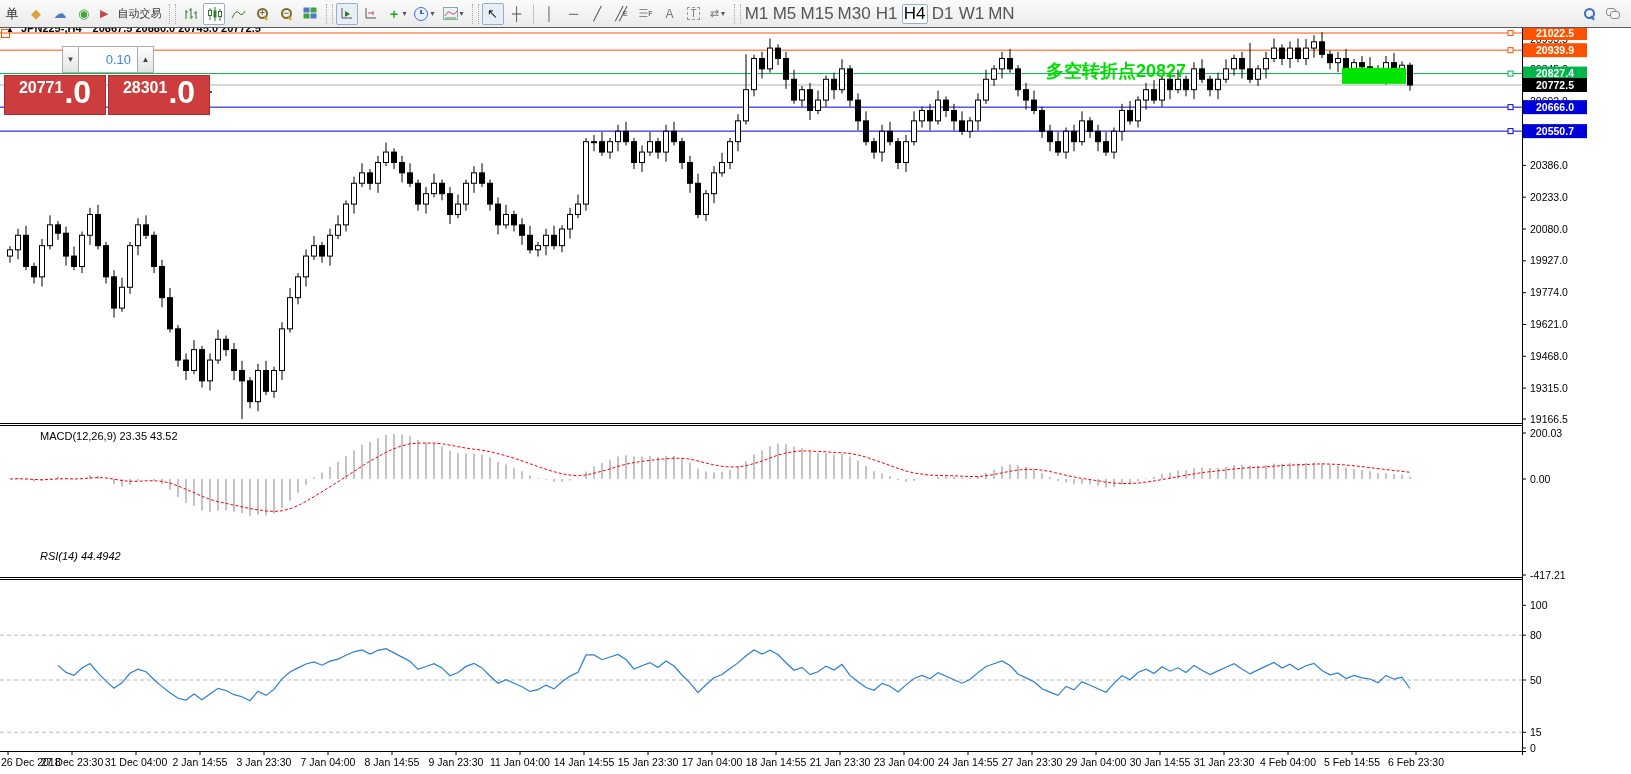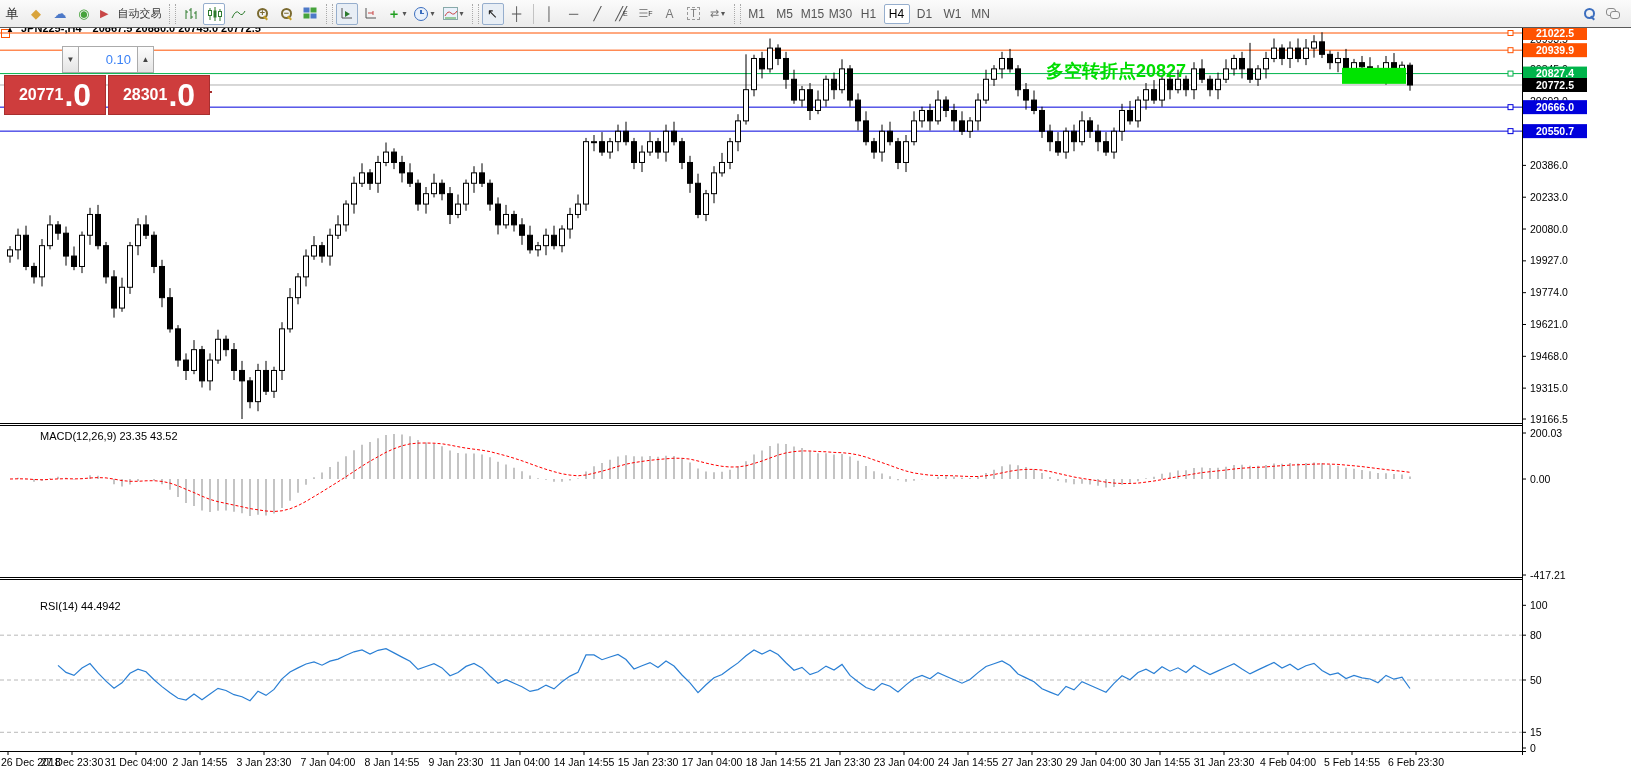--- a/index.html
+++ b/index.html
@@ -9,21 +9,21 @@
     border-bottom:1px solid #5a5a5a;display:flex;align-items:center;z-index:5;font-size:11px;color:#333;}
   .tgrip{width:5px;height:20px;margin:0 2px 0 4px;border-left:1px dotted #aaa;border-right:1px dotted #aaa;}
   .tsep{width:1px;height:20px;background:#c3c3c3;margin:0 4px;}
   .tbtn{min-width:22px;height:22px;display:flex;align-items:center;justify-content:center;margin:0 1px;
     border:1px solid transparent;border-radius:2px;cursor:default;padding:0 2px;box-sizing:border-box;}
   .tbtn.active{background:#fff;border-color:#96aecd;}
   .tbtn.pressed{background:#e8eef5;border-color:#96aecd;}
   .glyph{font-size:13px;line-height:1;}
   .caret{font-size:8px;color:#555;margin-left:2px;}
   .tf{min-width:26px;height:20px;display:flex;align-items:center;justify-content:center;margin:0 1px;
-    font-size:12px;color:#555;border:1px solid transparent;border-radius:2px;box-sizing:border-box;}
+    font-size:17px;color:#555;border:1px solid transparent;border-radius:2px;box-sizing:border-box;}
   .tf.active{background:#fff;border-color:#96aecd;color:#000;}
   .tright{margin-left:auto;display:flex;align-items:center;margin-right:6px;}
   .mag{position:relative;width:11px;height:11px;display:inline-block;}
   .mag i{position:absolute;left:0;top:0;width:7px;height:7px;border:2px solid #7a6a30;border-radius:50%;}
   .mag b{position:absolute;right:0px;bottom:0px;width:5px;height:2px;background:#c9a227;transform:rotate(45deg);}
   .mag .pm{position:absolute;left:1px;top:0px;width:9px;text-align:center;font-size:9px;font-weight:bold;color:#7a6a30;}
   .mag.blue i{border-color:#3c6ebe;} .mag.blue b{background:#3c6ebe;}
   .clockic{width:12px;height:12px;border:1.5px solid #3c6ebe;border-radius:50%;position:relative;background:#eaf1fb;}
   .clockic:before{content:"";position:absolute;left:5px;top:2px;width:1.5px;height:4px;background:#3c6ebe;}
   .clockic:after{content:"";position:absolute;left:5px;top:5px;width:4px;height:1.5px;background:#3c6ebe;}
@@ -38,27 +38,27 @@
   .tradepanel{position:absolute;left:4px;top:46px;width:210px;z-index:4;font-family:"Liberation Sans",sans-serif;}
   .tp-row1{display:flex;height:27px;}
   .tp-sell,.tp-buy{width:58px;background:#ce3d3d;color:#000000;font-weight:bold;font-size:13px;
     display:flex;align-items:center;justify-content:center;text-decoration:underline;border:1px solid #a82f2f;box-sizing:border-box;margin-top:45px;}
   .tp-step{width:17px;background:linear-gradient(#fdfdfd,#e4e4e4);border:1px solid #ababab;box-sizing:border-box;
     display:flex;align-items:center;justify-content:center;font-size:8px;color:#444;}
   .tp-vol{width:58px;background:#fff;border:1px solid #ababab;border-left:none;border-right:none;box-sizing:border-box;
     display:flex;align-items:center;justify-content:flex-end;padding-right:6px;font-size:13px;color:#3b82f6;}
   .tp-row2{display:flex;margin-top:2px;}
   .tp-price{width:102px;height:40px;background:#ce3d3d;border:1px solid #a82f2f;box-sizing:border-box;color:#fff;
-    display:flex;align-items:center;justify-content:center;padding-bottom:0;}
+    display:flex;align-items:flex-start;justify-content:center;padding-bottom:0;}
   .tp-price+.tp-price{margin-left:2px;}
   .tp-price .pmain{font-size:16px;font-weight:bold;line-height:1.55;}
   .tp-price .pbig{font-size:32px;font-weight:bold;line-height:1;margin-left:1px;}
   .annotation{position:absolute;left:1046px;top:59px;z-index:3;font-size:18px;font-weight:bold;color:#00dd00;white-space:nowrap;}
   .indlabel{position:absolute;z-index:3;font-size:11px;color:#000;margin-left:34px;}
-  #macd-label{left:6px;top:430px;} #rsi-label{left:6px;top:600px;}
+  #macd-label{left:6px;top:430px;} #rsi-label{left:6px;top:550px;font-style:italic;}
   #chart-svg{position:absolute;left:0;top:0;z-index:1;}
 </style>
 </head>
 <body>
 
 <div class="toolbar">
   <div class="tbtn">
       <span class="glyph">单</span>
     </div>
   <div class="tbtn">

